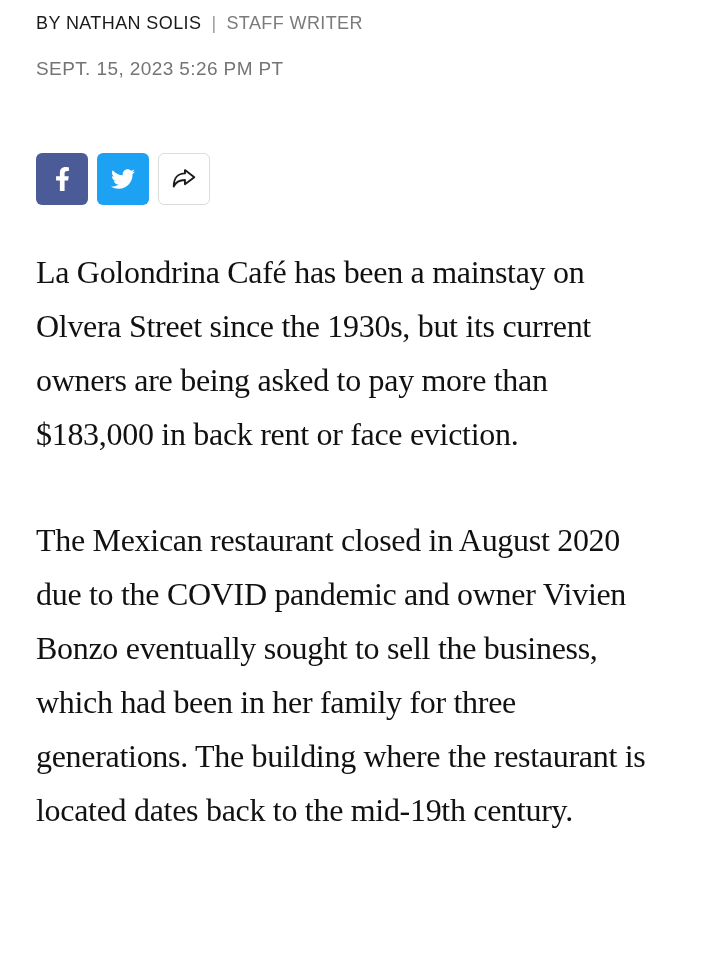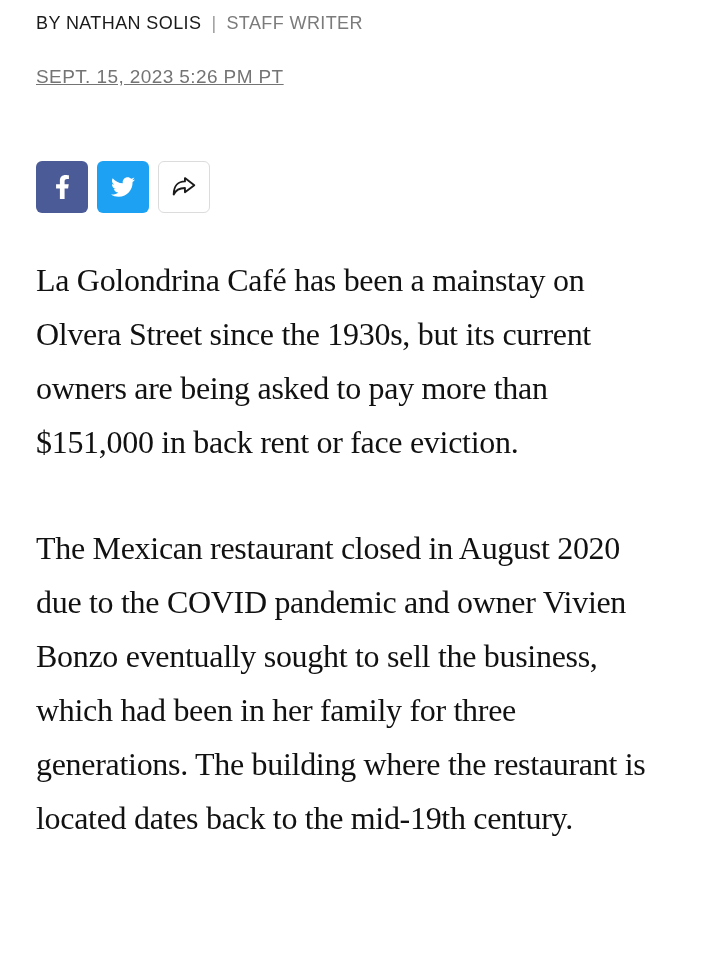--- a/index.html
+++ b/index.html
@@ -31,27 +31,26 @@
     cursor: pointer;
   }
   .byline-sep {
     color: #9a9a9a;
     margin: 0 10px;
   }
   .byline-role {
     color: #7b7b7b;
   }
   .date-row {
-    margin-top: 32px;
+    margin-top: 24px;
     font-size: 19px;
     line-height: 22px;
     letter-spacing: 0.4px;
     color: #747474;
     white-space: nowrap;
-    text-decoration: underline;
   }
   
   .share-bar {
     margin-top: 73px;
     display: flex;
     gap: 9px;
   }
   .share-btn {
     width: 52px;
     height: 52px;
@@ -116,17 +115,17 @@
       <span>
         <svg width="30" height="30" viewBox="0 0 32 32" aria-hidden="true">
           <path fill="none" stroke="#1a1a1a" stroke-width="2" stroke-linejoin="round" d="M17 6.5 L27 14 L17 21.5 L17 17 C11 17 7 19.5 5 24 C5 14.5 10 10 17 10 Z"></path>
         </svg>
       </span>
     </button>
 
   </div>
 
   <div class="article-body">
-    <p>La Golondrina Café has been a mainstay on Olvera Street since the 1930s, but its current owners are being asked to pay more than $151,000 in back rent or face eviction.</p>
+    <p>La Golondrina Café has been a mainstay on Olvera Street since the 1930s, but its current owners are being asked to pay more than $183,000 in back rent or face eviction.</p>
     <p>The Mexican restaurant closed in August 2020 due to the COVID pandemic and owner Vivien Bonzo eventually sought to sell the business, which had been in her family for three generations. The building where the restaurant is located dates back to the mid-19th century.</p>
   </div>
 
 </div>
 
 </body></html>

